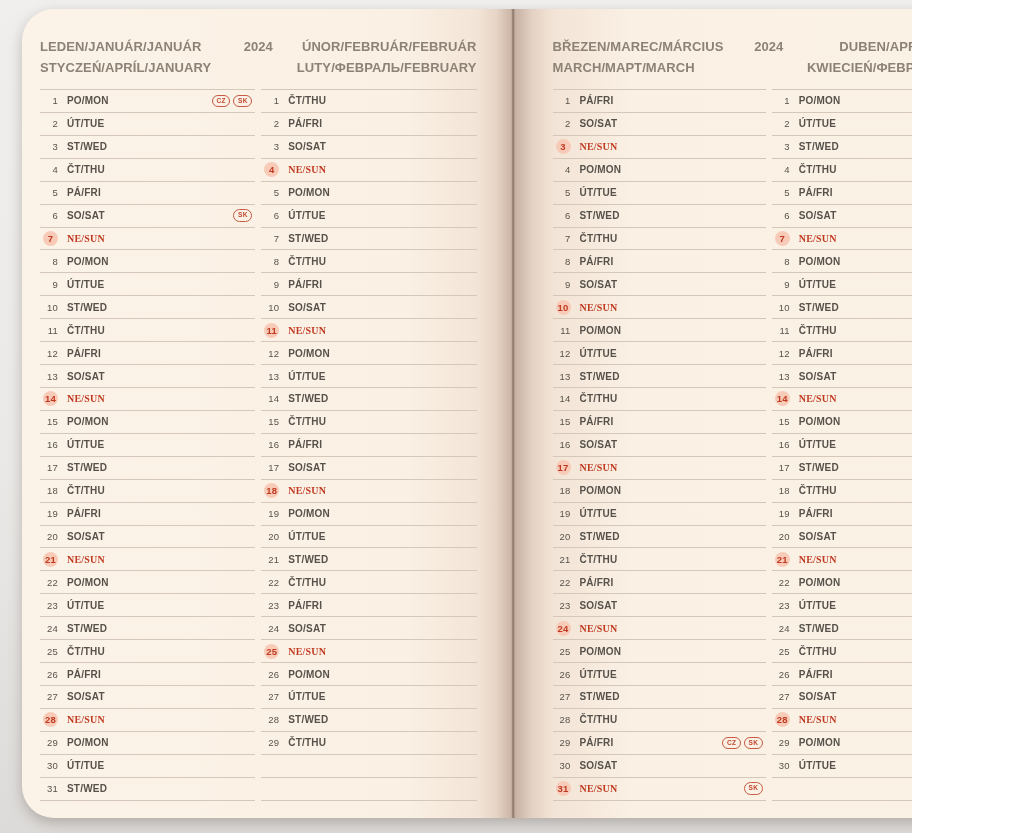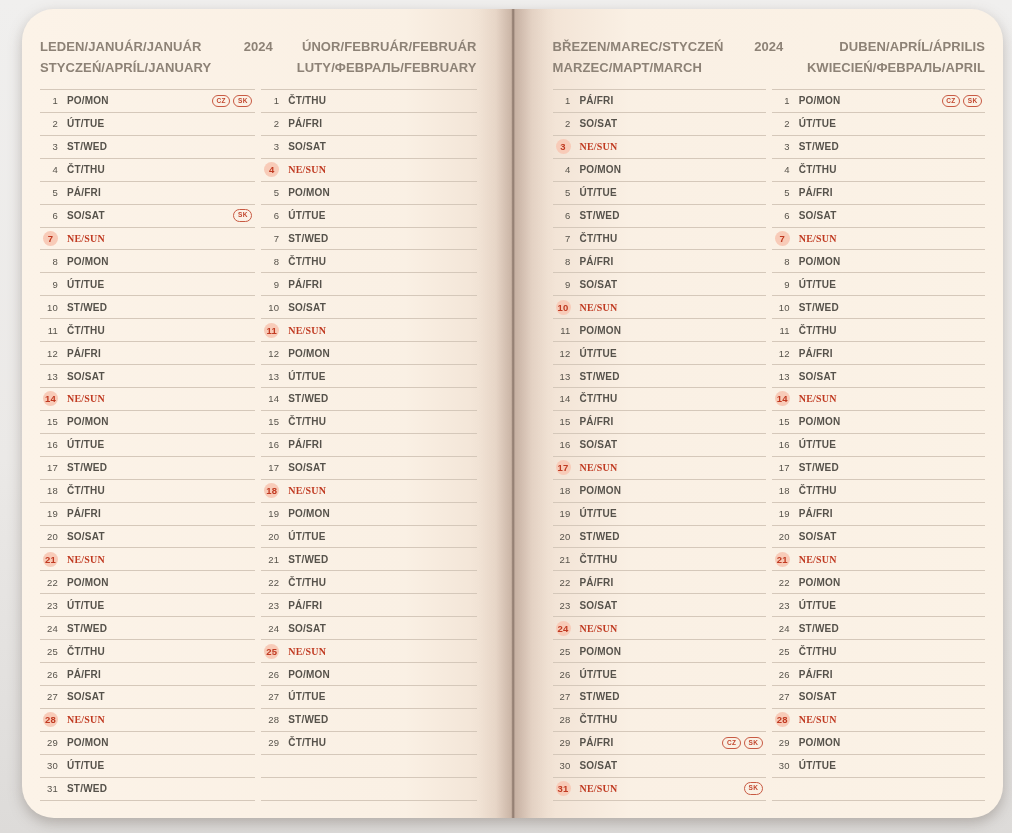--- a/index.html
+++ b/index.html
@@ -1,20 +1,20 @@
 <!DOCTYPE html>
 <html><head>
 <meta charset="utf-8">
 <style>
   * { margin:0; padding:0; box-sizing:border-box; }
   html,body { width:1024px; height:833px; }
   body { font-family:"Liberation Sans","DejaVu Sans",sans-serif; }
 
   .stage {
-    position:relative; width:1012px; height:833px; overflow:hidden;
+    position:relative; width:912px; height:833px; overflow:hidden;
     background:linear-gradient(180deg,#f0efee 0%,#ebe9e7 55%,#dddbd9 100%);
     padding-left:8px;
   }
 
   .book {
     position:absolute; left:22px; top:9px; width:981px; height:809px;
     display:flex;
     filter:drop-shadow(0 5px 7px rgba(60,45,35,0.28));
   }
 
@@ -482,22 +482,22 @@
               <div class="day-row empty"></div>
             </div>
         </div>
       </div>
     </section>
 
     <section class="page right">
       <div class="page-inner">
         <header class="page-header">
           <div class="month-title">
-            <div>BŘEZEN/MAREC/STYCZEŃ</div>
-            <div>MARZEC/МАРТ/MARCH</div>
+            <div>BŘEZEN/MAREC/MÁRCIUS</div>
+            <div>MARCH/МАРТ/MARCH</div>
           </div>
           <div class="year">2024</div>
           <div class="month-title align-right">
             <div>DUBEN/APRÍL/ÁPRILIS</div>
             <div>KWIECIEŃ/ФЕВРАЛЬ/APRIL</div>
           </div>
         </header>
         <div class="cols">
           <div class="col">
               <div class="day-row">

